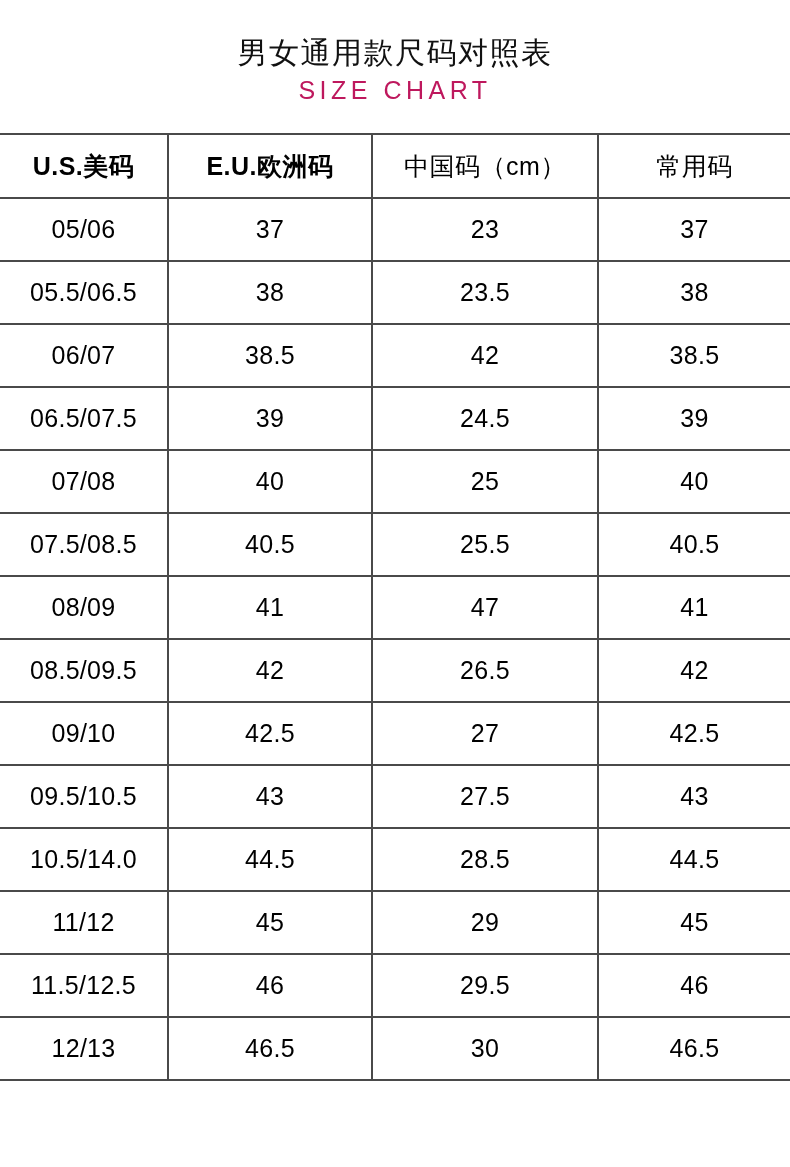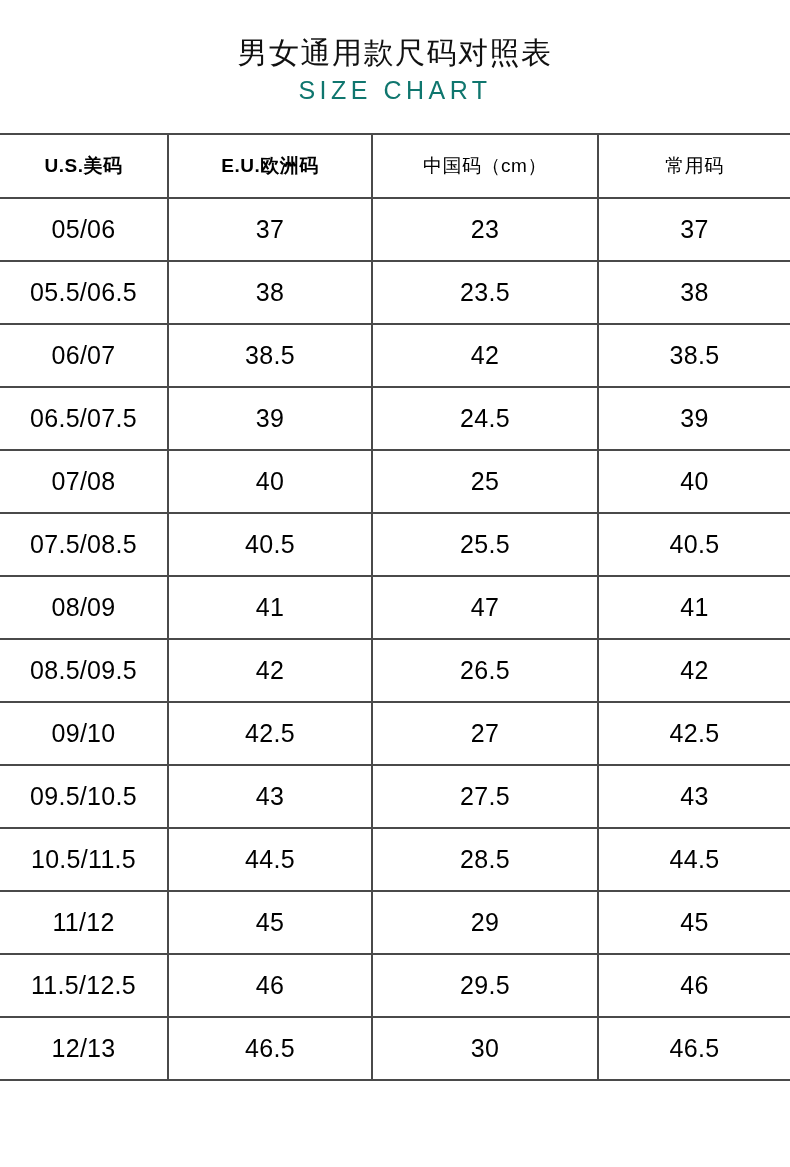--- a/index.html
+++ b/index.html
@@ -33,21 +33,21 @@
     line-height: 38px;
     font-weight: 400;
     letter-spacing: 1.5px;
     color: #111111;
   }
   .title-en {
     font-size: 25px;
     line-height: 32px;
     font-weight: 400;
     letter-spacing: 4.5px;
-    color: #0f766e;
+    color: #be185d;
     margin-top: 2px;
   }
 
   
   .chart-wrap {
     margin-top: 27px;
     width: 790px;
   }
   table.size-chart {
     width: 790px;
@@ -70,21 +70,21 @@
     padding: 0;
   }
   
   table.size-chart th:first-child,
   table.size-chart td:first-child {
     border-left: none;
   }
 
   table.size-chart thead th {
     height: 62px;
-    font-size: 19px;
+    font-size: 25px;
     font-weight: 400;
     letter-spacing: 0.5px;
   }
   table.size-chart thead th.bold-head {
     font-weight: 700;
   }
 
   table.size-chart tbody td {
     height: 61px;
     font-size: 25px;
@@ -176,21 +176,21 @@
             <td>27</td>
             <td>42.5</td>
           </tr>
           <tr>
             <td class="us-cell">09.5/10.5</td>
             <td>43</td>
             <td>27.5</td>
             <td>43</td>
           </tr>
           <tr>
-            <td class="us-cell">10.5/11.5</td>
+            <td class="us-cell">10.5/14.0</td>
             <td>44.5</td>
             <td>28.5</td>
             <td>44.5</td>
           </tr>
           <tr>
             <td class="us-cell">11/12</td>
             <td>45</td>
             <td>29</td>
             <td>45</td>
           </tr>

